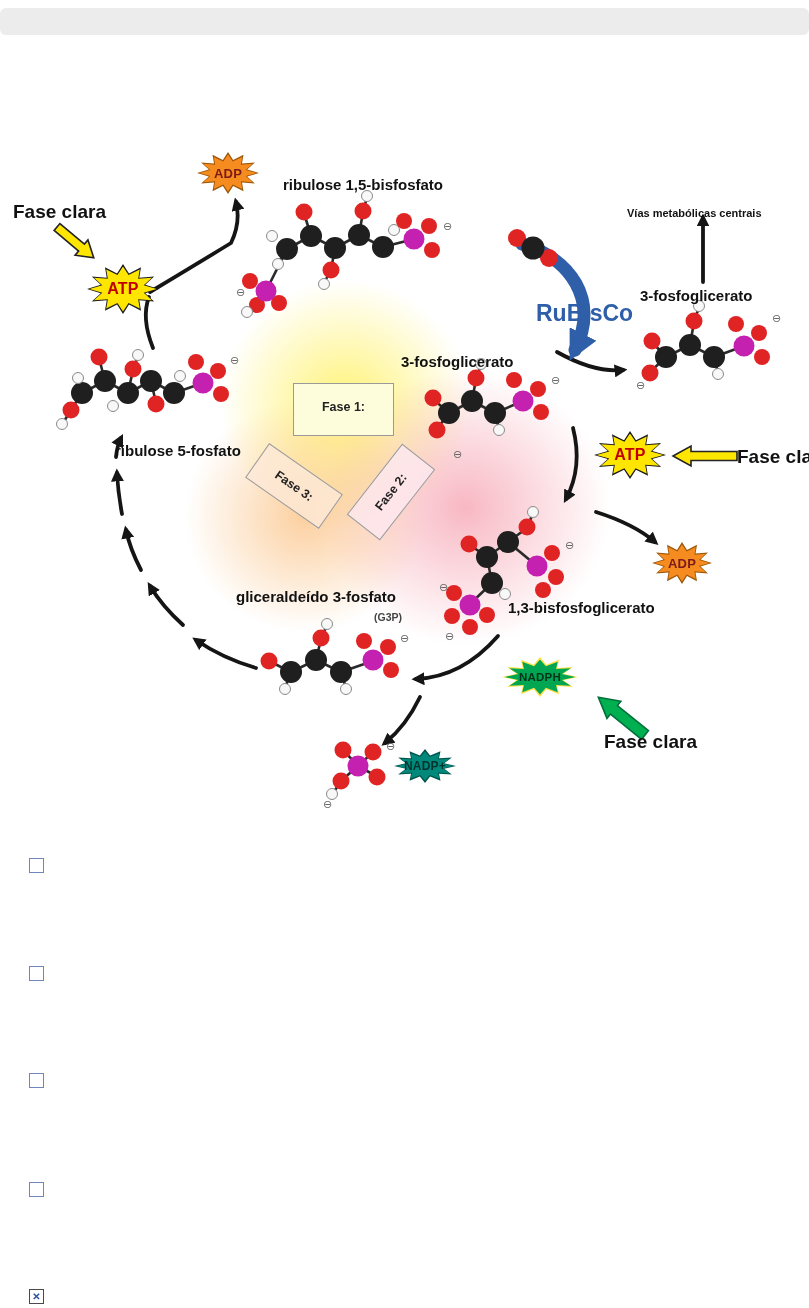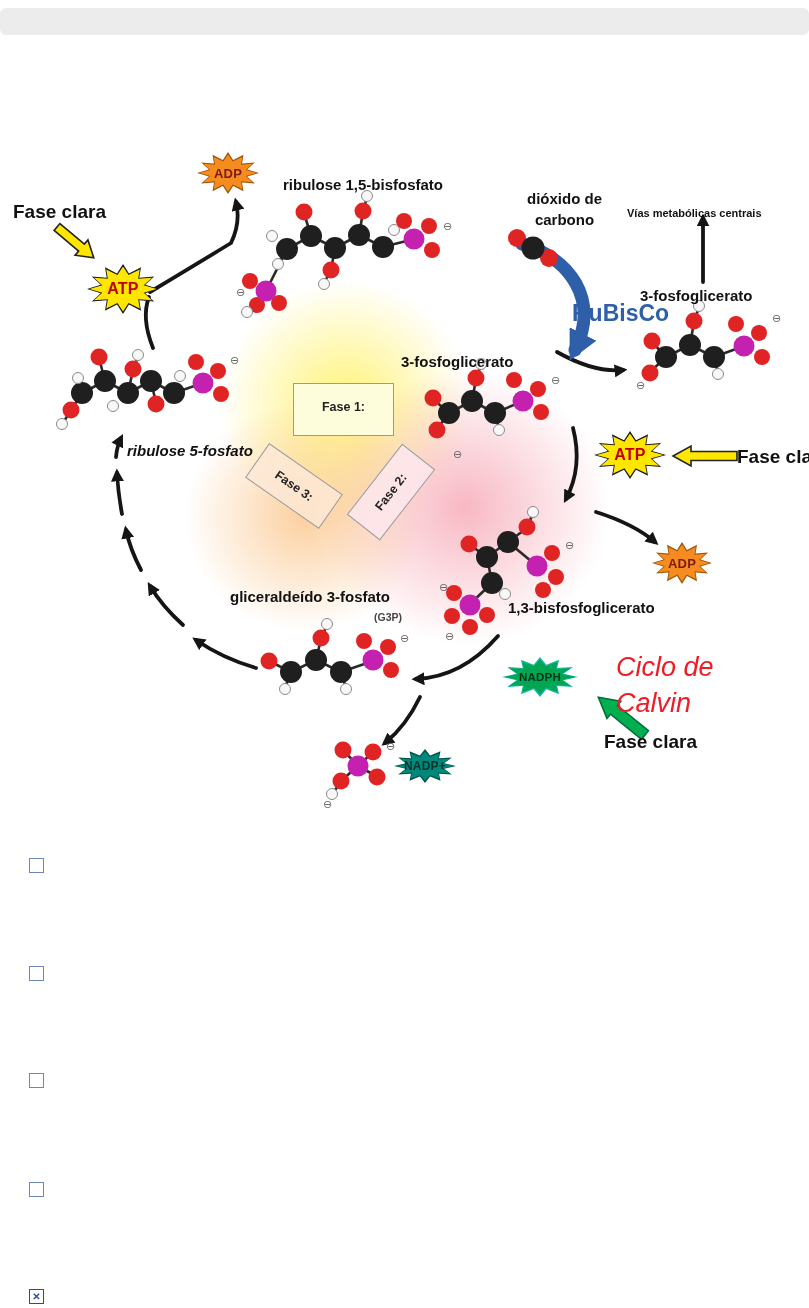--- a/index.html
+++ b/index.html
@@ -329,54 +329,49 @@
   </div>
   <div class="phase-box fase2">
     <span>Fase 2:</span>
   </div>
   <div class="phase-box fase3">
     <span>Fase 3:</span>
   </div>
 
   <div class="lbl s17" style="left:13px; top:201px;">Fase clara</div>
   <div class="lbl s15" style="left:283px; top:176px;">ribulose 1,5-bisfosfato</div>
-  <div class="lbl s15" style="left:512px; top:188px; width:105px; white-space:normal; text-align:center; line-height:21px;">dióxido de carbono</div>
   <div class="lbl s11" style="left:627px; top:207px;">Vías metabólicas centrais</div>
   <div class="lbl s15" style="left:640px; top:287px;">3-fosfoglicerato</div>
-  <div class="lbl rubisco" style="left:536px; top:300px;margin-left:36px;">RuBisCo</div>
+  <div class="lbl rubisco" style="left:536px; top:300px;">RuBisCo</div>
   <div class="lbl s15" style="left:401px; top:353px;">3-fosfoglicerato</div>
-  <div class="lbl s15" style="left:127px; top:442px;font-style:italic;">ribulose 5-fosfato</div>
+  <div class="lbl s15" style="left:115px; top:442px;">ribulose 5-fosfato</div>
   <div class="lbl s17" style="left:737px; top:446px;">Fase clara</div>
-  <div class="lbl s15" style="left:230px; top:588px;">gliceraldeído 3-fosfato</div>
+  <div class="lbl s15" style="left:236px; top:588px;">gliceraldeído 3-fosfato</div>
   <div class="lbl g3p" style="left:350px; top:611px;padding-left:24px;">(G3P)</div>
   <div class="lbl s15" style="left:508px; top:599px;">1,3-bisfosfoglicerato</div>
   <div class="lbl s17" style="left:604px; top:731px;">Fase clara</div>
 
-  <div class="ciclo">
-    <div>Ciclo de</div>
-    <div>Calvin</div>
-  </div>
 
   <div class="star burst" style="left:197px; top:152px; width:62px; height:42px; background:#9c5708;">
     <div class="star burst-in" style="background:#F68B1F;"></div>
     <span class="burst-label" style="font-size:13px; color:#7B1A1A;">ADP</span>
   </div>
   <div class="star burst" style="left:87px; top:264px; width:72px; height:50px; background:#1a1a1a;">
     <div class="star burst-in" style="background:#FFE600;"></div>
     <span class="burst-label" style="font-size:16px; color:#C00000;">ATP</span>
   </div>
   <div class="star burst" style="left:594px; top:431px; width:72px; height:48px; background:#1a1a1a;">
     <div class="star burst-in" style="background:#FFE600;"></div>
     <span class="burst-label" style="font-size:16px; color:#C00000;">ATP</span>
   </div>
   <div class="star burst" style="left:652px; top:542px; width:60px; height:42px; background:#9c5708;">
     <div class="star burst-in" style="background:#F68B1F;"></div>
     <span class="burst-label" style="font-size:13px; color:#7B1A1A;">ADP</span>
   </div>
-  <div class="star burst" style="left:502px; top:657px; width:76px; height:40px; background:#14b8a6;">
+  <div class="star burst" style="left:502px; top:657px; width:76px; height:40px; background:#fde047;">
     <div class="star burst-in" style="background:#00A651;"></div>
     <span class="burst-label" style="font-size:11.5px; color:#00331a;">NADPH</span>
   </div>
   <div class="star burst" style="left:394px; top:749px; width:62px; height:34px; background:#00564c;">
     <div class="star burst-in" style="background:#00897B;"></div>
     <span class="burst-label" style="font-size:12px; color:#00332d;">NADP+</span>
   </div>
 
   <div class="checkbox" style="top:858px;" role="checkbox" aria-checked="false"></div>
   <div class="checkbox" style="top:966px;" role="checkbox" aria-checked="false"></div>

